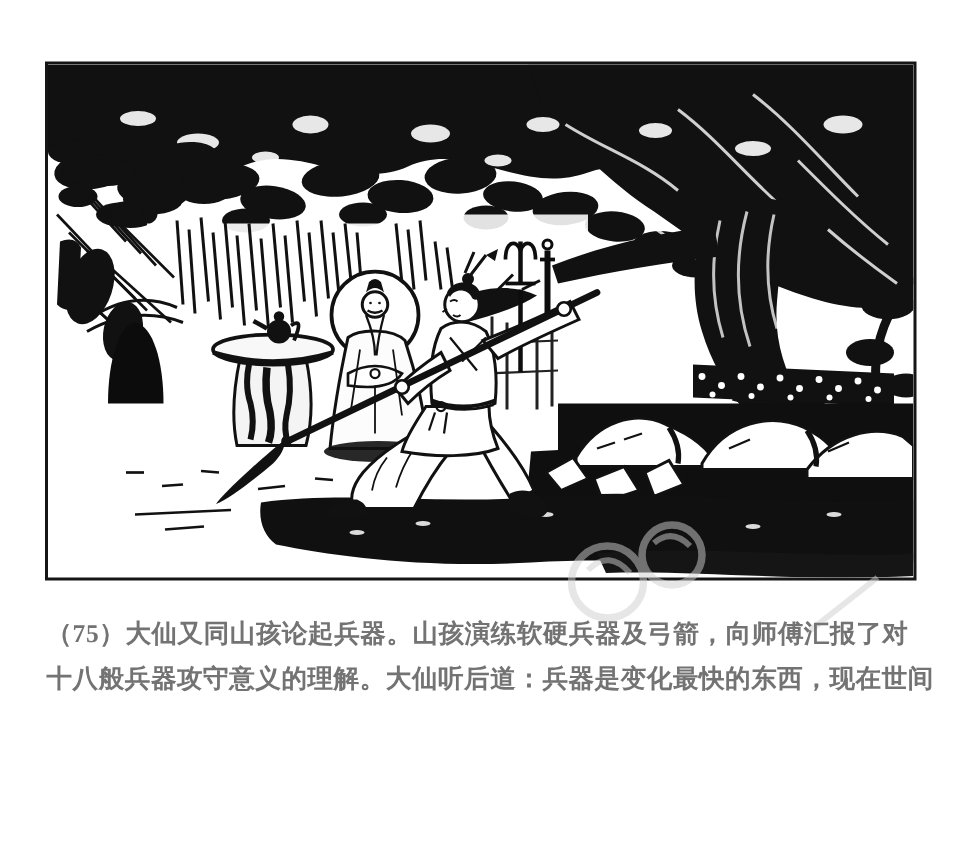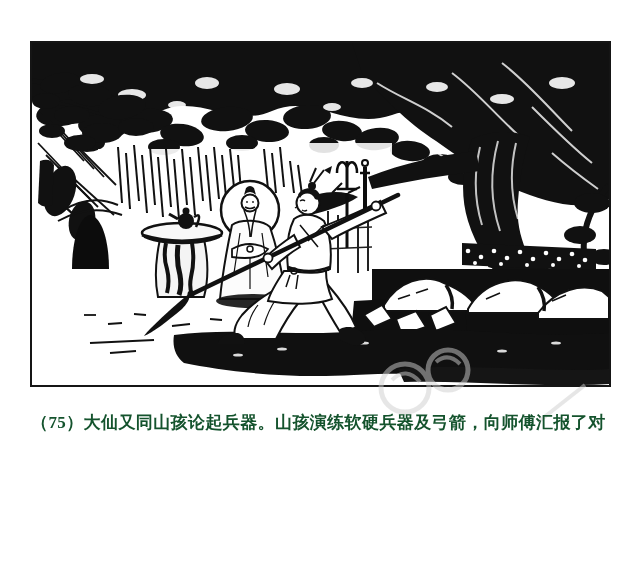--- a/index.html
+++ b/index.html
@@ -12,21 +12,21 @@
     position:absolute;left:30px;top:41px;width:577px;height:342px;
     border:2px solid #151515;background:#ffffff;overflow:hidden;
   }
   .panel-frame svg{display:block;}
   .watermark-layer{
     position:absolute;left:360px;top:338px;width:280px;height:110px;
     pointer-events:none;opacity:.5;
   }
   .caption{
     position:absolute;left:31px;top:408px;width:582px;
-    color:#14532d;font-size:17px;font-weight:600;letter-spacing:.4px;
+    color:#737373;font-size:17px;font-weight:600;letter-spacing:.4px;
     line-height:30px;
   }
   .cap-line{white-space:nowrap;}
 </style>
 </head>
 <body>
 
 <div class="stage">
 
   <div class="panel-frame">
@@ -313,15 +313,16 @@
       <circle cx="45" cy="50" r="24" stroke-width="5"></circle>
       <circle cx="88" cy="32" r="20" stroke-width="5"></circle>
       <path d="M32,42 q14,-14 28,2" stroke-width="4"></path>
       <path d="M76,24 q12,-10 24,2" stroke-width="4"></path>
       <line x1="225" y1="47" x2="178" y2="84" stroke-width="4"></line>
     </g>
   </svg>
 
   <div class="caption">
     <div class="cap-line">（75）大仙又同山孩论起兵器。山孩演练软硬兵器及弓箭，向师傅汇报了对</div>
+    <div class="cap-line">十八般兵器攻守意义的理解。大仙听后道：兵器是变化最快的东西，现在世间</div>
   </div>
 
 </div>
 
 </body></html>

